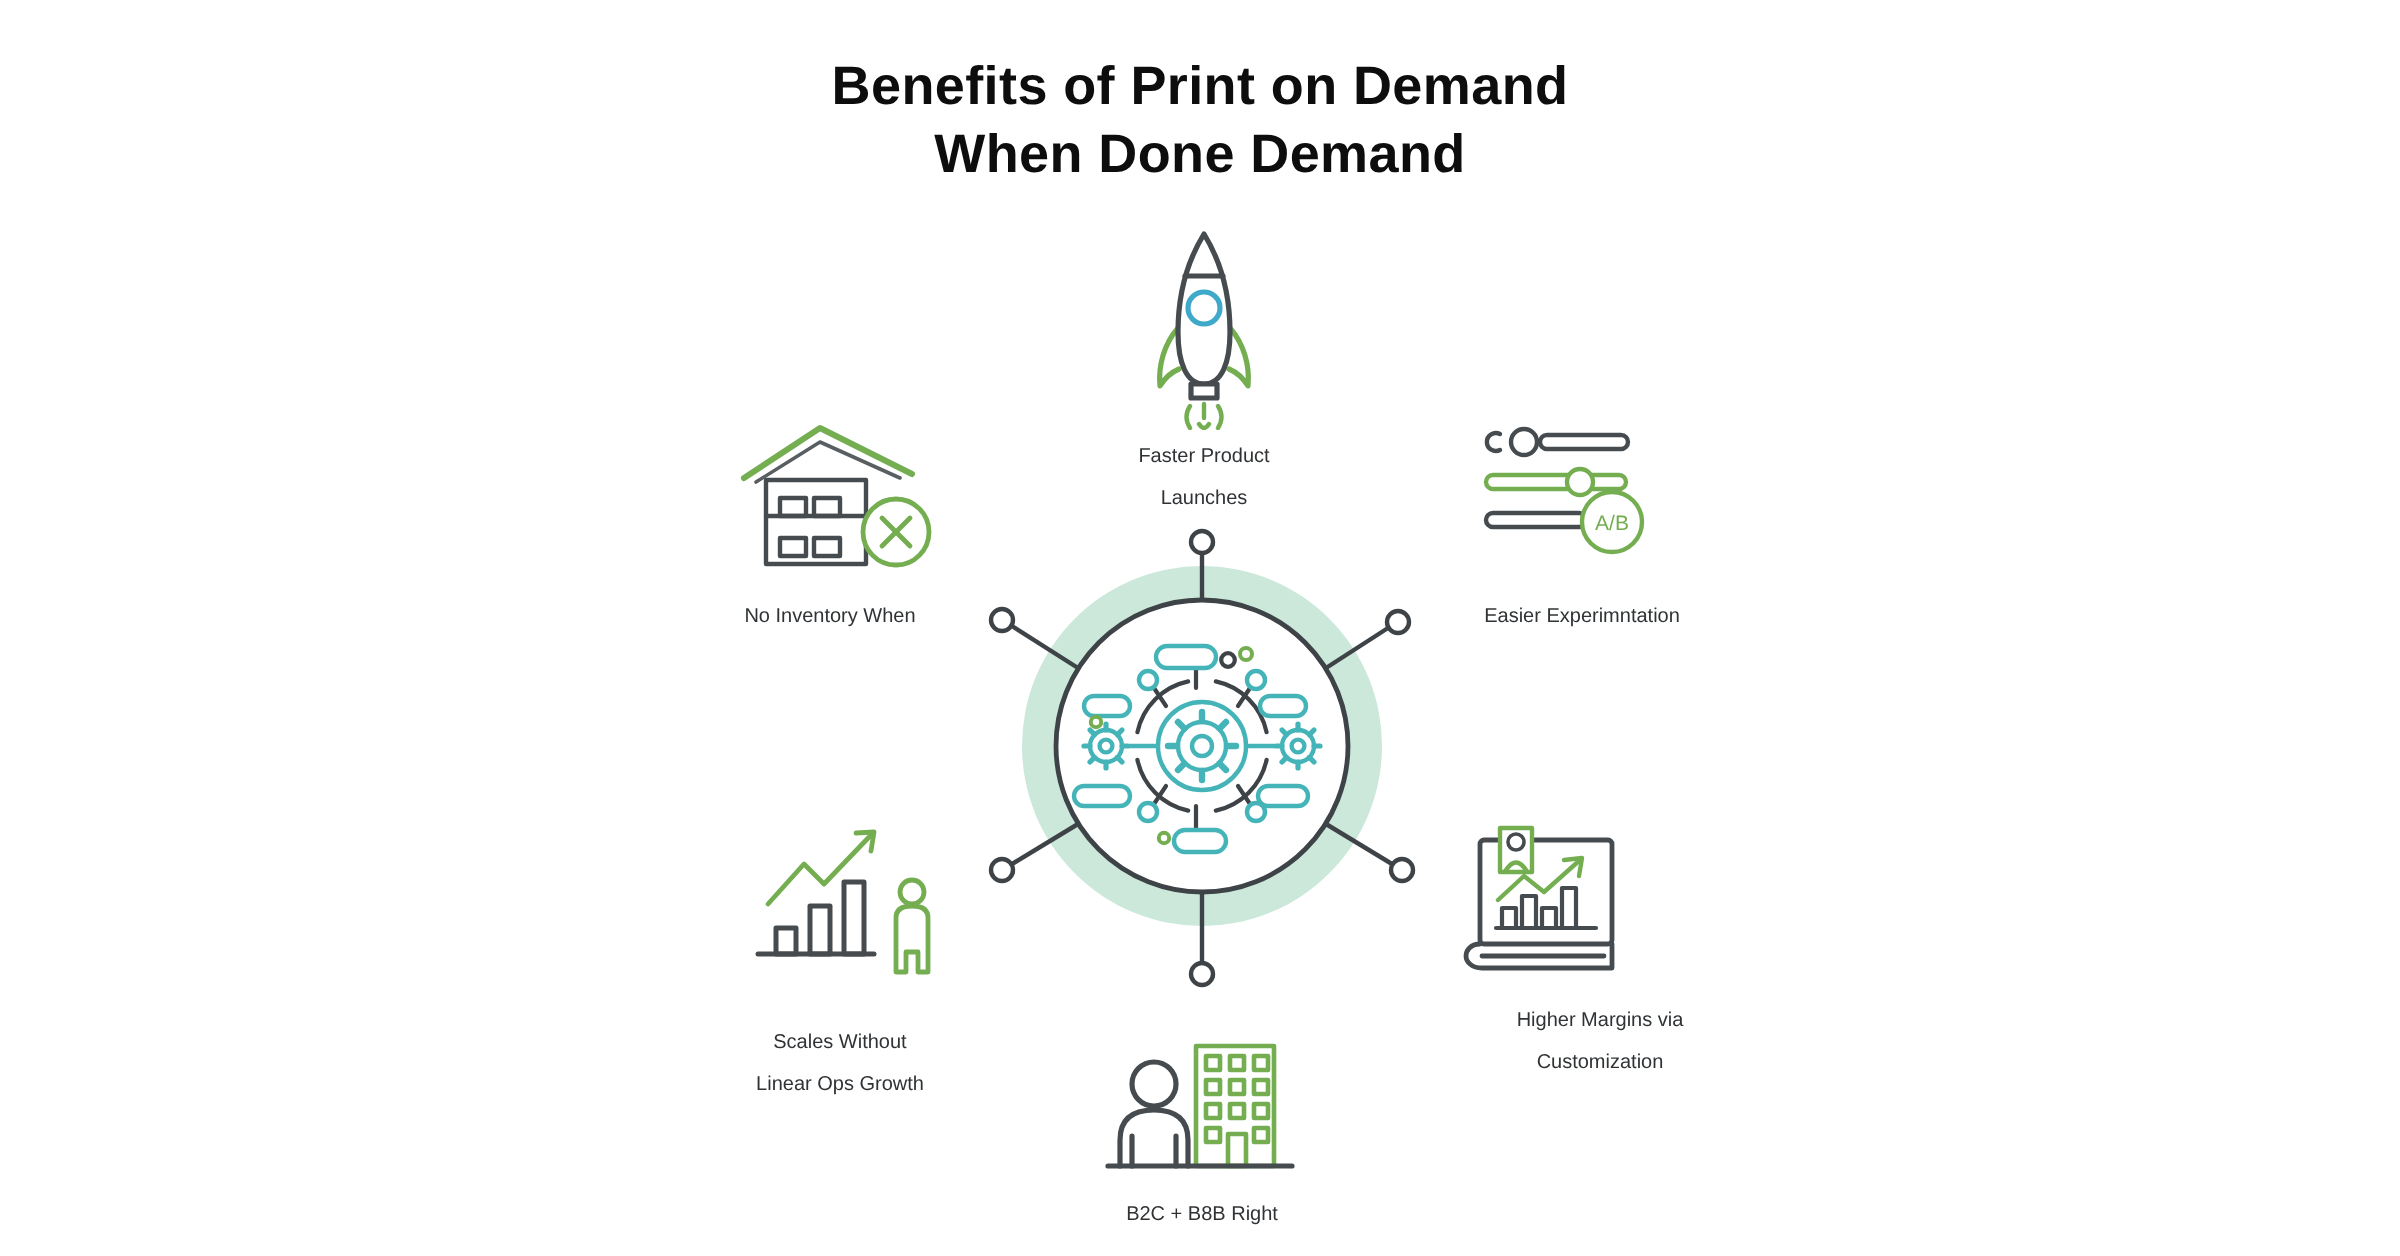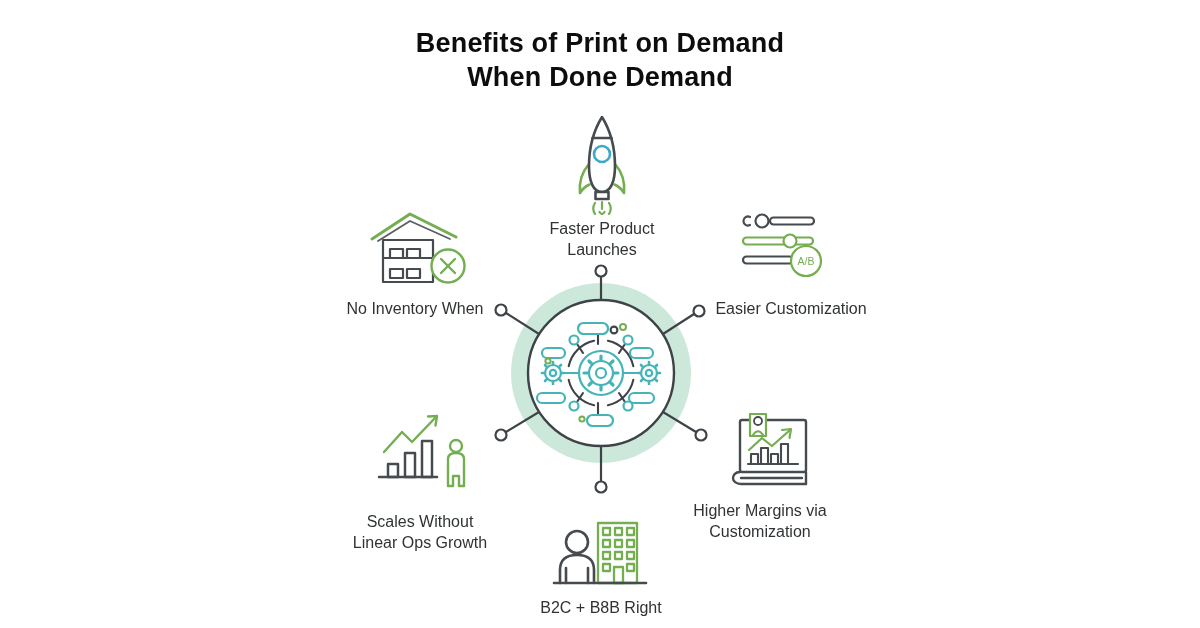--- a/index.html
+++ b/index.html
@@ -8,21 +8,21 @@
     font-family:"Liberation Sans", sans-serif;
     border-radius:24px;
   }
   .title{
     position:absolute;left:600px;top:27px;transform:translateX(-50%);
     text-align:center;color:#0d0d0d;font-weight:bold;font-size:27px;line-height:33.5px;
     letter-spacing:.2px;white-space:nowrap;
   }
   .label{
     position:absolute;transform:translateX(-50%);text-align:center;
-    color:#303335;font-size:16px;line-height:20.5px;white-space:pre-line;
+    color:#303335;font-size:10px;line-height:20.5px;white-space:pre-line;
   }
   .abs{position:absolute;}
   svg{display:block;}
 </style>
 </head>
 <body>
 
 <div class="canvas">
 
   <div class="title">
@@ -164,21 +164,21 @@
     <g stroke="#74ae51" stroke-width="2.2">
       <rect x="5" y="27.5" width="70" height="7" rx="3.5"></rect>
       <circle cx="52" cy="31" r="6.5" fill="#ffffff"></circle>
     </g>
     <g>
       <rect x="5" y="46.5" width="50" height="7" rx="3.5" stroke="#464b4f" stroke-width="2.2"></rect>
       <circle cx="68" cy="51" r="15" fill="#ffffff" stroke="#74ae51" stroke-width="2.2"></circle>
       <text x="68" y="55" text-anchor="middle" font-size="10.5" fill="#74ae51" font-family="Liberation Sans, sans-serif">A/B</text>
     </g>
   </svg>
-  <div class="label" style="left:791px;top:299px">Easier Customization</div>
+  <div class="label" style="left:791px;top:299px">Easier Experimntation</div>
 
   <svg class="abs" style="left:362px;top:210px" width="108" height="82" viewBox="0 0 108 82" fill="none" stroke-linecap="round" stroke-linejoin="round">
     <g stroke="#464b4f" stroke-width="2.2">
       <rect x="21" y="30" width="50" height="42"></rect>
       <line x1="21" y1="48" x2="71" y2="48"></line>
       <rect x="28" y="39" width="13" height="9"></rect>
       <rect x="45" y="39" width="13" height="9"></rect>
       <rect x="28" y="59" width="13" height="9"></rect>
       <rect x="45" y="59" width="13" height="9"></rect>
     </g>
@@ -208,21 +208,21 @@
     <g stroke="#74ae51" stroke-width="2.2">
       <path d="M21,40 L34,28 L44,36 L62,20"></path>
       <path d="M54,20 L63,19 L61.5,28"></path>
     </g>
     <g>
       <rect x="22" y="4" width="16" height="22" stroke="#74ae51" stroke-width="2.2" fill="#ffffff"></rect>
       <circle cx="30" cy="11" r="4" stroke="#464b4f" stroke-width="1.8"></circle>
       <path d="M25,25 Q30,17.5 35,25" stroke="#74ae51" stroke-width="2.2"></path>
     </g>
   </svg>
-  <div class="label" style="left:760px;top:501px">Higher Margins via
+  <div class="label" style="left:800px;top:501px">Higher Margins via
 Customization</div>
 
   <svg class="abs" style="left:373px;top:408px" width="97" height="87" viewBox="0 0 97 87" fill="none" stroke-linecap="round" stroke-linejoin="round">
     <g stroke="#464b4f" stroke-width="2.5">
       <line x1="6" y1="69" x2="64" y2="69"></line>
       <rect x="15" y="56" width="10" height="13"></rect>
       <rect x="32" y="45" width="10" height="24"></rect>
       <rect x="49" y="33" width="10" height="36"></rect>
     </g>
     <g stroke="#74ae51" stroke-width="2.4">

